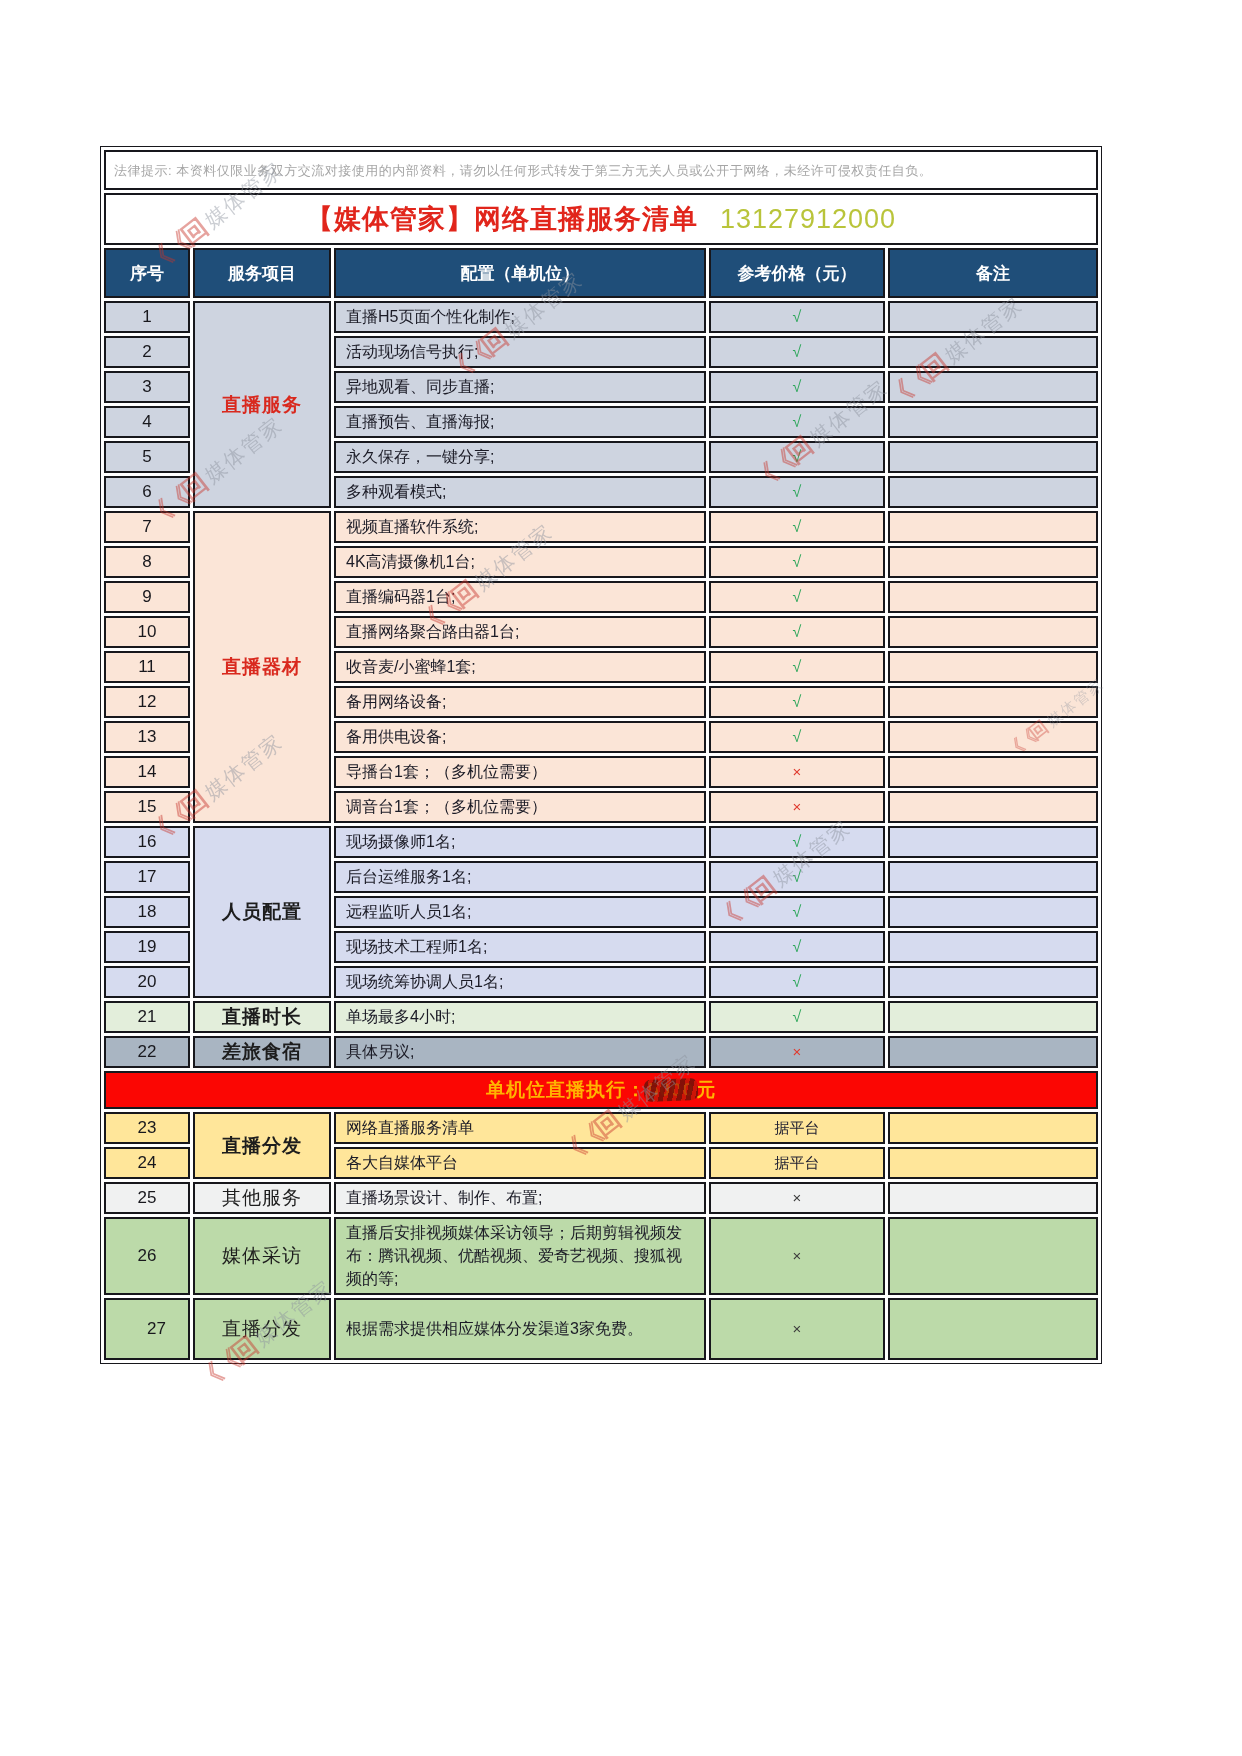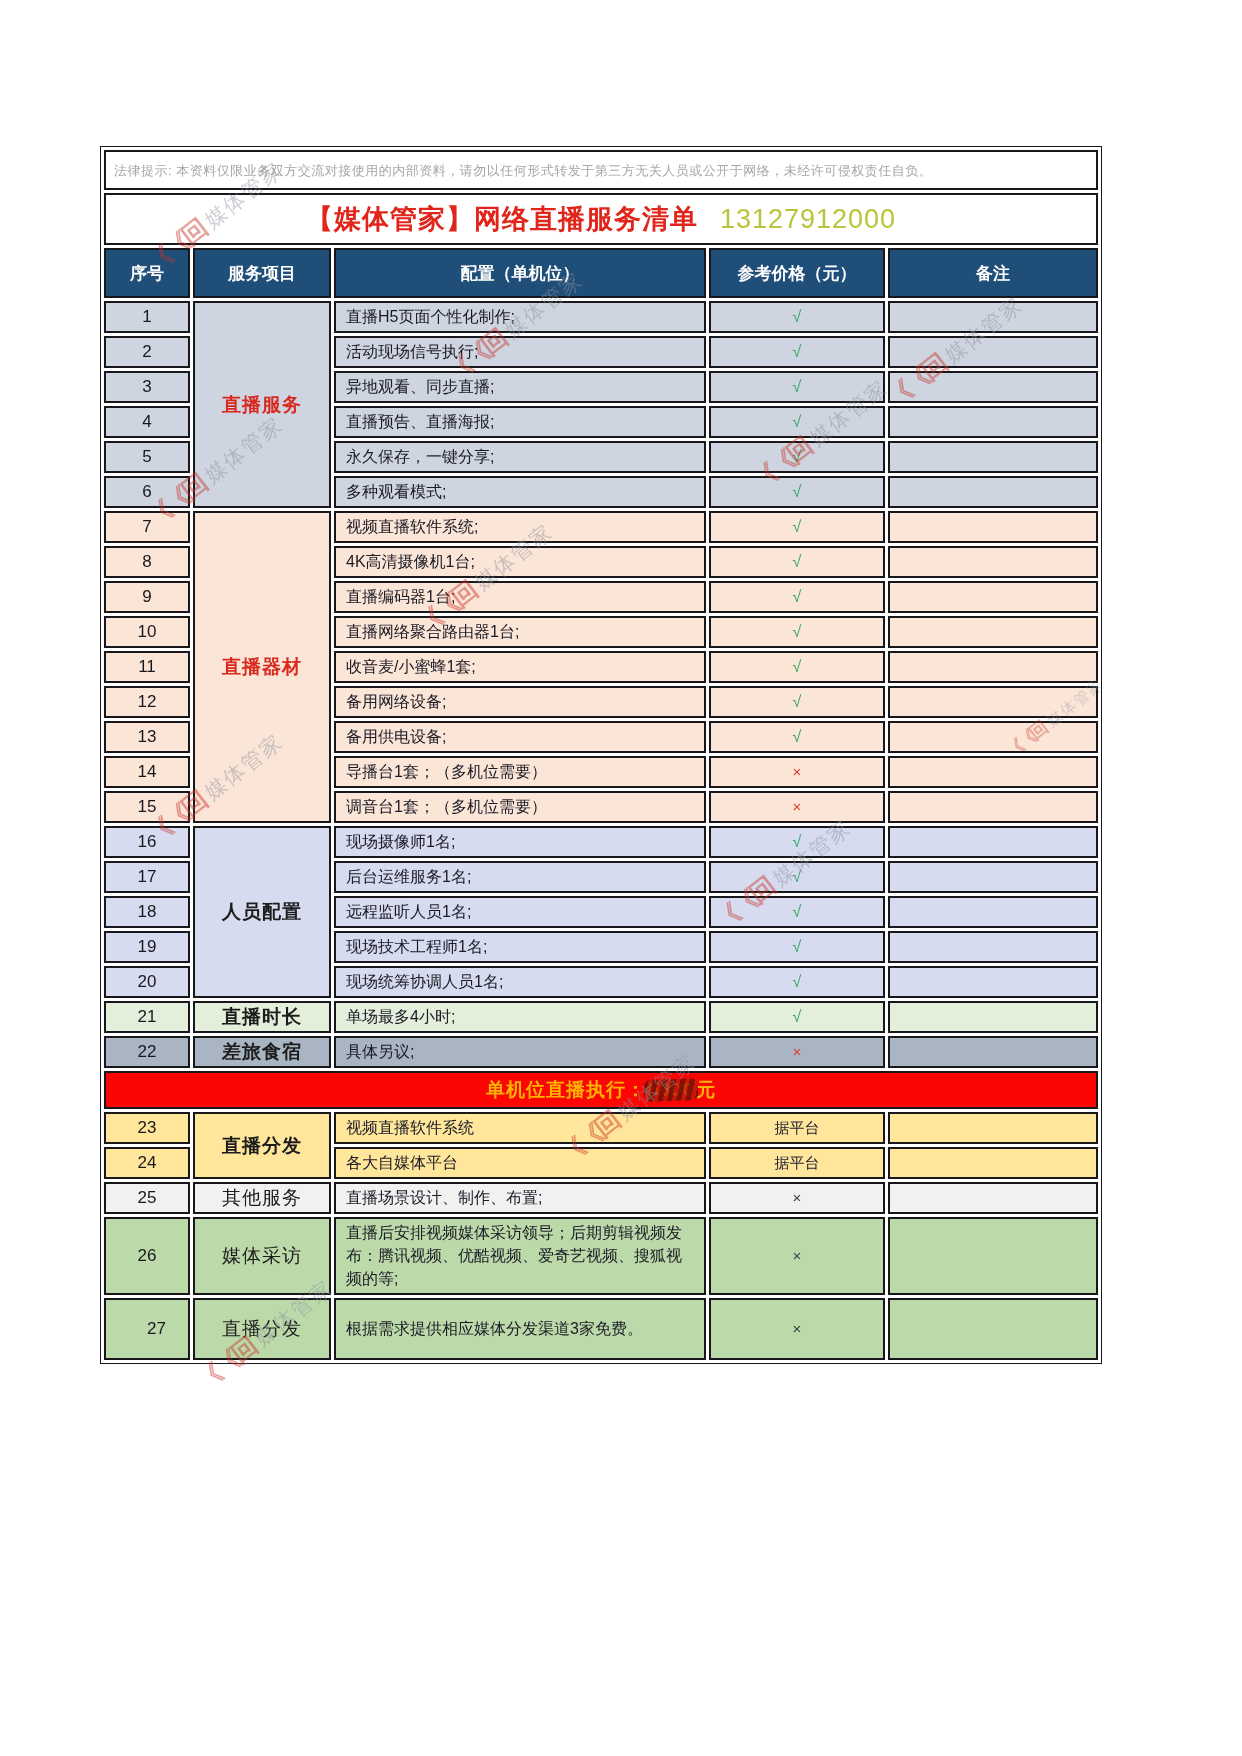--- a/index.html
+++ b/index.html
@@ -219,21 +219,21 @@
           <td class="cfg" style="background: rgb(169, 181, 194);">具体另议;</td>
           <td class="price" style="background: rgb(169, 181, 194);"><span class="x-red">×</span></td>
           <td class="remark" style="background: rgb(169, 181, 194);"></td>
         </tr>
         <tr style="height: 32px;">
           <td class="banner" colspan="5"><span class="banner-inner"><span>单机位直播执行：</span><span class="scribble"><span class="digits">5000</span><i class="blob"></i></span><span>元</span></span></td>
         </tr>
         <tr style="height: 32px;">
           <td class="no" style="background: rgb(255, 230, 154);">23</td>
           <td class="group" rowspan="2" style="background: rgb(255, 230, 154); color: rgb(29, 29, 29); font-weight: 700;">直播分发</td>
-          <td class="cfg" style="background: rgb(255, 230, 154);">视频直播软件系统</td>
+          <td class="cfg" style="background: rgb(255, 230, 154);">网络直播服务清单</td>
           <td class="price" style="background: rgb(255, 230, 154);"><span class="ptext">据平台</span></td>
           <td class="remark" style="background: rgb(255, 230, 154);"></td>
         </tr>
         <tr style="height: 32px;">
           <td class="no" style="background: rgb(255, 230, 154);">24</td>
           <td class="cfg" style="background: rgb(255, 230, 154);">各大自媒体平台</td>
           <td class="price" style="background: rgb(255, 230, 154);"><span class="ptext">据平台</span></td>
           <td class="remark" style="background: rgb(255, 230, 154);"></td>
         </tr>
         <tr style="height: 32px;">

